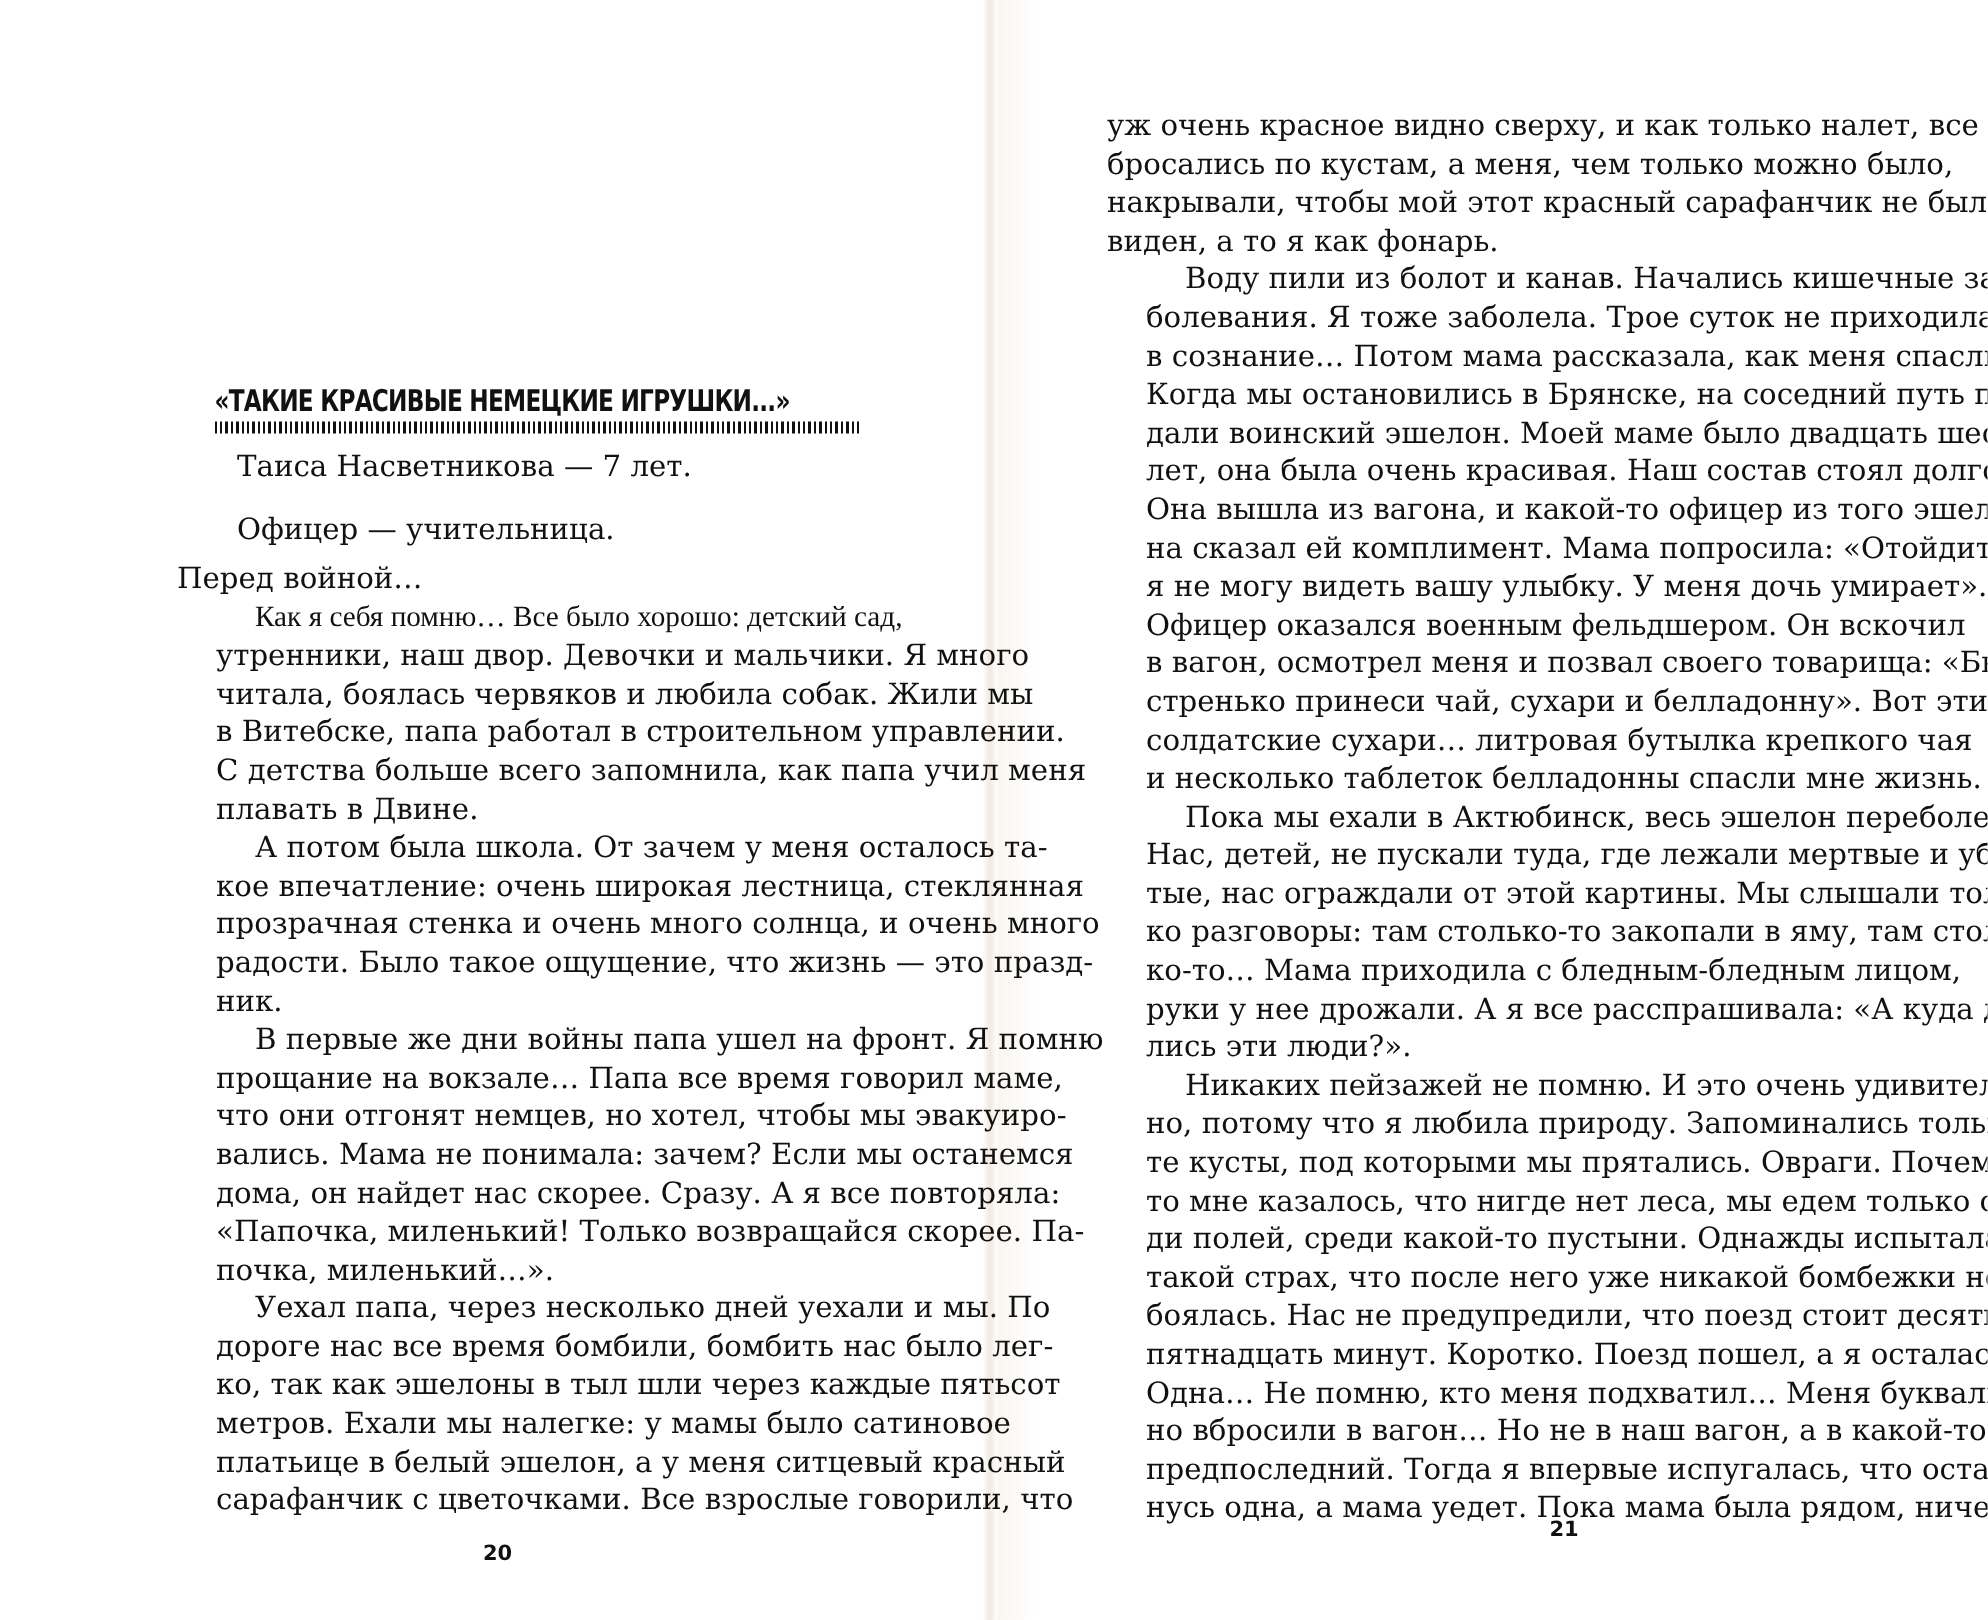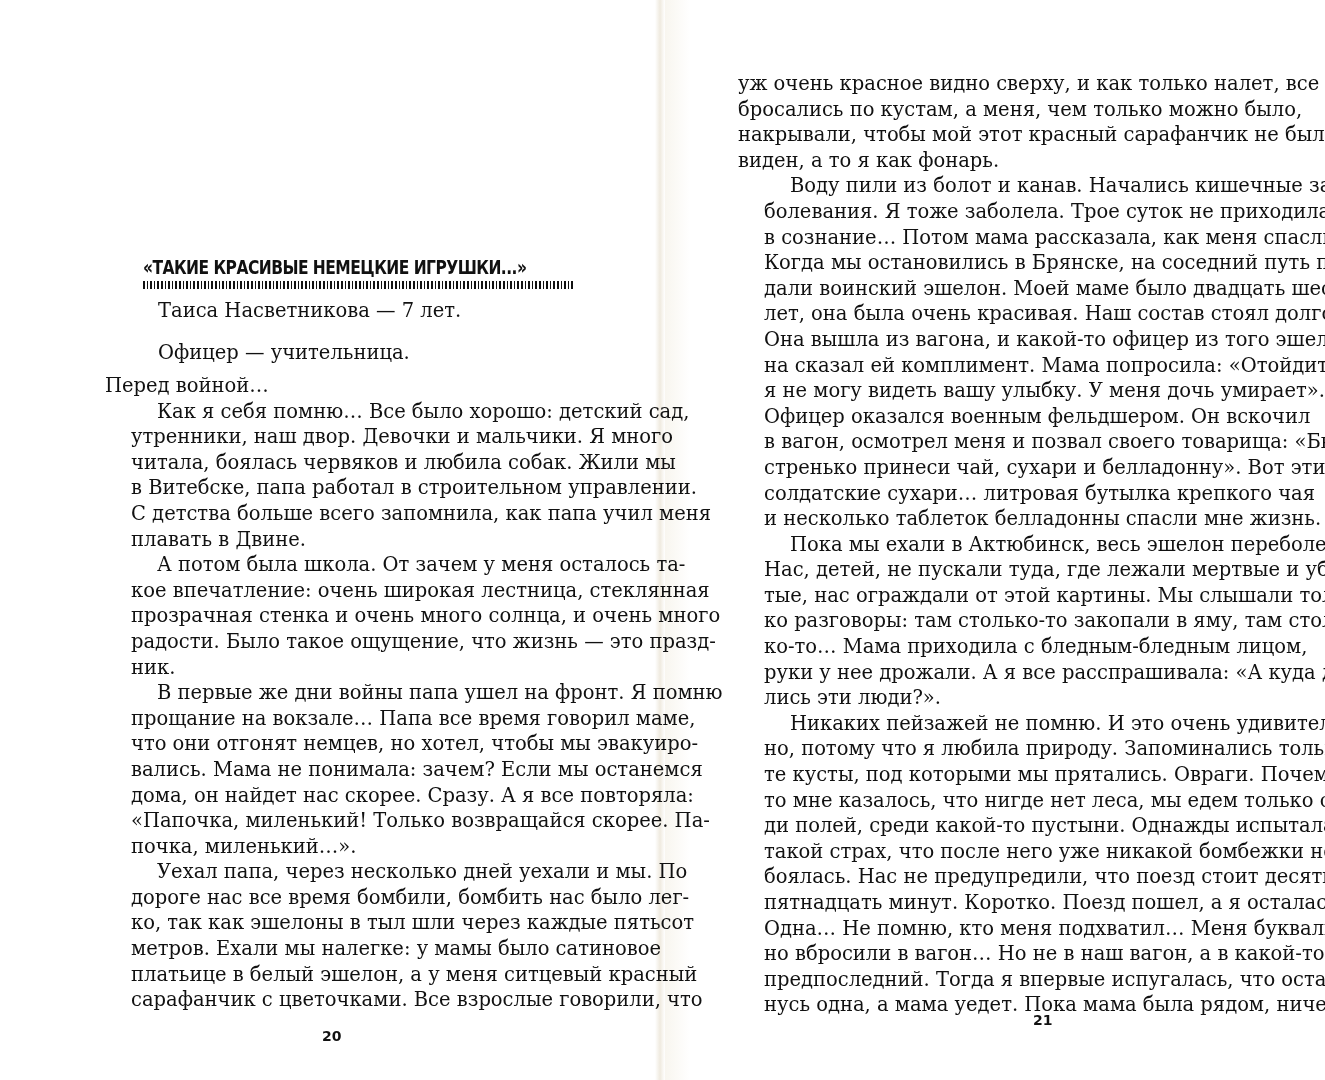--- a/index.html
+++ b/index.html
@@ -10,21 +10,21 @@
     font-family: "DejaVu Serif", "Liberation Serif", serif;
     color: #111;
   }
   .page { position: absolute; top: 0; height: 1080px; }
   .page-left { left: 0; width: 660px; }
   .page-right { left: 660px; width: 665px; background: linear-gradient(to right, #f7f4ec 0px, #ffffff 30px); }
   .gutter { position: absolute; left: 655px; top: 0; width: 10px; height: 1080px;
     background: linear-gradient(to right, #ffffff, #efeadf, #ffffff); }
 
   .text-block { position: absolute; font-size: 19.5px; line-height: 25.6px; }
-  .left-text { left: 105px; width: 470px; top: 373px; }
+  .left-text { left: 118px; width: 470px; top: 373px; }
   .right-text { left: 738px; width: 494px; top: 71px; }
 
   .para { margin: 0; text-align: justify; text-align-last: left; }
   .para.indent { text-indent: 26px; }
   .line { display: block; white-space: nowrap; text-align: justify; text-align-last: justify; }
   .line.last { text-align-last: left; }
 
   .chapter-title {
     position: absolute; left: 143px; top: 255px; width: 430px;
     font-family: "DejaVu Sans Condensed", "DejaVu Sans", "Liberation Sans", sans-serif;
@@ -56,21 +56,21 @@
 <div class="chapter-title">«ТАКИЕ КРАСИВЫЕ НЕМЕЦКИЕ ИГРУШКИ...»</div>
 <div class="title-rule"></div>
 <div class="meta-line meta-1">Таиса Насветникова — 7 лет.</div>
 <div class="meta-line meta-2">Офицер — учительница.</div>
 
 <div class="text-block left-text" id="left-body">
     <div class="para">
       <span class="line last">Перед войной…</span>
     </div>
     <div class="para indent">
-      <span class="line" style="padding-left: 26px;">Как я себя помню… Все было хорошо: детский сад,</span>
+      <span class="line" style="padding-left: 26px; font-family: Liberation Serif, serif;">Как я себя помню… Все было хорошо: детский сад,</span>
       <span class="line">утренники, наш двор. Девочки и мальчики. Я много</span>
       <span class="line">читала, боялась червяков и любила собак. Жили мы</span>
       <span class="line">в Витебске, папа работал в строительном управлении.</span>
       <span class="line">С детства больше всего запомнила, как папа учил меня</span>
       <span class="line last">плавать в Двине.</span>
     </div>
     <div class="para indent">
       <span class="line" style="padding-left: 26px;">А потом была школа. От зачем у меня осталось та-</span>
       <span class="line">кое впечатление: очень широкая лестница, стеклянная</span>
       <span class="line">прозрачная стенка и очень много солнца, и очень много</span>

